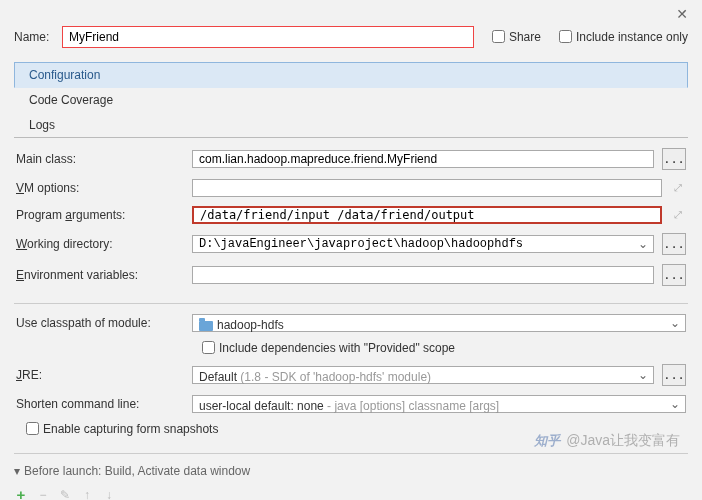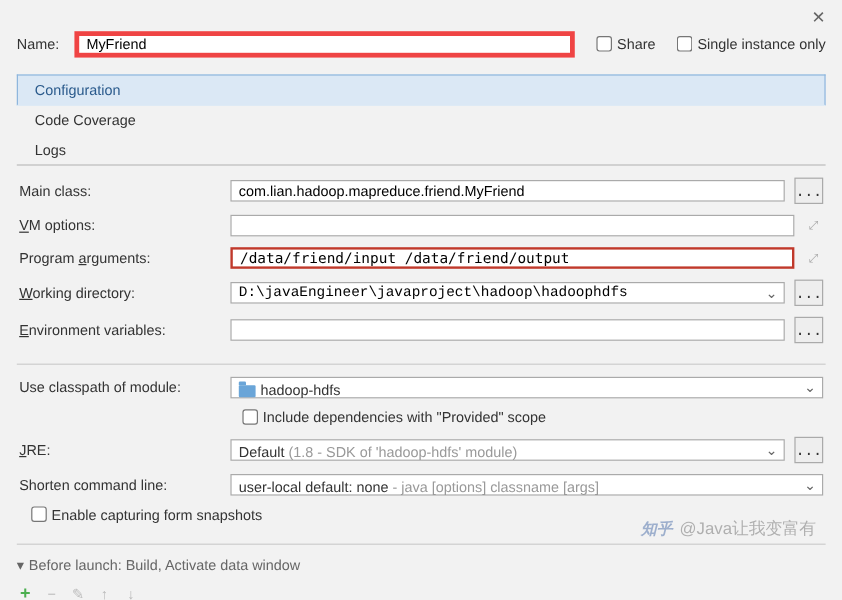--- a/index.html
+++ b/index.html
@@ -1,20 +1,20 @@
 <!DOCTYPE html>
 <html><head>
 <meta charset="utf-8">
 <style>
 * { box-sizing: border-box; margin: 0; padding: 0; }
 body { font-family: "Segoe UI", Arial, sans-serif; font-size: 12px; background: #f2f2f2; color: #333; width: 702px; height: 500px; overflow: hidden; position: relative; }
 .close-btn { position: absolute; top: 6px; right: 14px; font-size: 14px; color: #666; cursor: pointer; }
 .top-row { display: flex; align-items: center; padding: 26px 14px 8px 14px; gap: 8px; }
 .top-row label { min-width: 40px; }
-.name-input { flex: 1; padding: 3px 6px; border: 4px solid #ef4444; background: #fff; font-size: 12px; height: 22px; }
+.name-input { flex: 1; padding: 3px 6px; border: 1px solid #ef4444; background: #fff; font-size: 12px; height: 22px; }
 .chk { display: flex; gap: 4px; margin-left: 10px; }
 .chk input { width: 13px; height: 13px; }
 .tabs { display: flex; margin: 6px 14px 0 14px; border-bottom: 1px solid #bbb; flex-direction: column; }
 .tab { padding: 5px 14px; border: 1px solid transparent; cursor: pointer; margin-bottom: -1px; }
 .tab.active { background: #dbe8f5; border: 1px solid #8fb6dd; border-bottom: 1px solid #dbe8f5; color: #2a5a8c; }
 .panel { margin: 0 14px; border-bottom: 1px solid #ccc; padding: 10px 2px 8px 2px; }
 .panel:last-of-type { border-bottom: none; }
 .row { display: flex; align-items: center; margin-bottom: 9px; gap: 8px; }
 .row label { min-width: 168px; }
 .row .under { text-decoration: underline; }
@@ -46,21 +46,21 @@
 
 <div class="top-row">
   <label><span>Name:</span></label>
   <input class="name-input" value="MyFriend" style="">
   <div class="chk">
       <input type="checkbox" style="">
       <span>Share</span>
     </div>
   <div class="chk">
       <input type="checkbox" style="">
-      <span>Single instance only</span>
+      <span>Include instance only</span>
     </div>
 </div>
 
 <div class="tabs">
   <div class="tab active">Configuration</div>
   <div class="tab">Code Coverage</div>
   <div class="tab">Logs</div>
 </div>
 
 <div class="panel">

